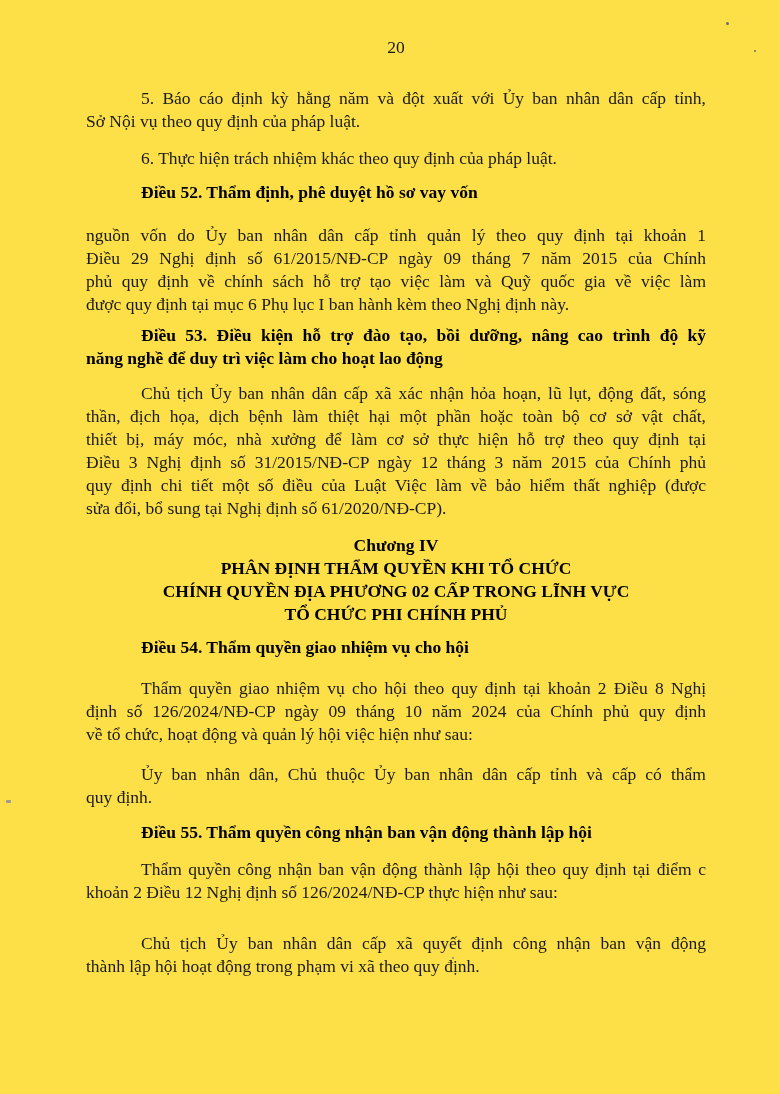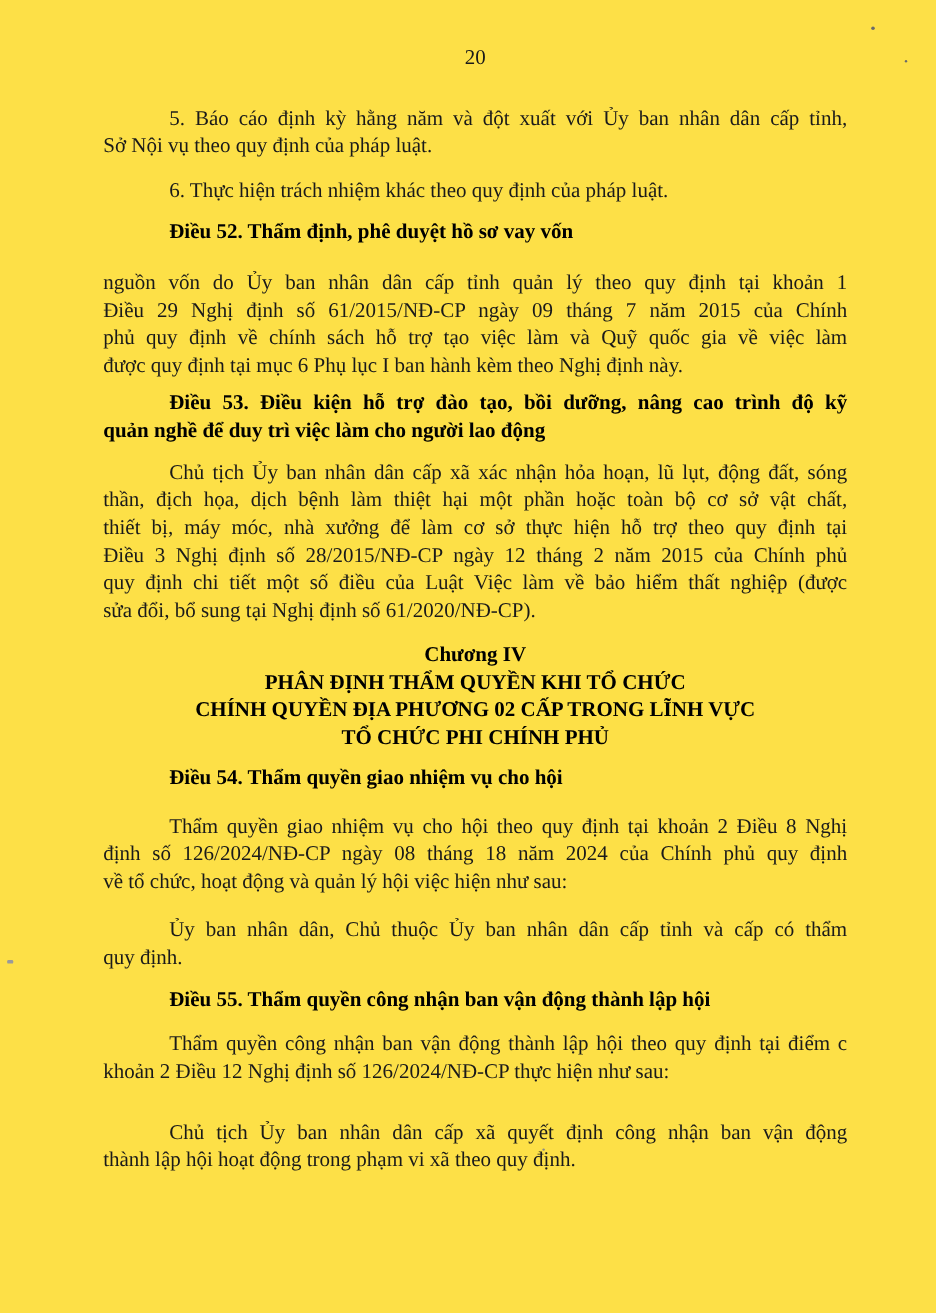--- a/index.html
+++ b/index.html
@@ -78,44 +78,44 @@
     </div>
     <div class="block" style="margin-bottom:8px;">
       <div class="line">nguồn vốn do Ủy ban nhân dân cấp tỉnh quản lý theo quy định tại khoản 1</div>
       <div class="line">Điều 29 Nghị định số 61/2015/NĐ-CP ngày 09 tháng 7 năm 2015 của Chính</div>
       <div class="line">phủ quy định về chính sách hỗ trợ tạo việc làm và Quỹ quốc gia về việc làm</div>
       <div class="line last">được quy định tại mục 6 Phụ lục I ban hành kèm theo Nghị định này.</div>
     </div>
 
     <div class="block bold" style="margin-bottom:12px;">
       <div class="line indent">Điều 53. Điều kiện hỗ trợ đào tạo, bồi dưỡng, nâng cao trình độ kỹ</div>
-      <div class="line last">quản nghề để duy trì việc làm cho người lao động</div>
+      <div class="line last">năng nghề để duy trì việc làm cho hoạt lao động</div>
     </div>
     <div class="block" style="margin-bottom:14px;">
       <div class="line indent">Chủ tịch Ủy ban nhân dân cấp xã xác nhận hỏa hoạn, lũ lụt, động đất, sóng</div>
       <div class="line">thần, địch họa, dịch bệnh làm thiệt hại một phần hoặc toàn bộ cơ sở vật chất,</div>
       <div class="line">thiết bị, máy móc, nhà xưởng để làm cơ sở thực hiện hỗ trợ theo quy định tại</div>
-      <div class="line">Điều 3 Nghị định số 28/2015/NĐ-CP ngày 12 tháng 2 năm 2015 của Chính phủ</div>
+      <div class="line">Điều 3 Nghị định số 31/2015/NĐ-CP ngày 12 tháng 3 năm 2015 của Chính phủ</div>
       <div class="line">quy định chi tiết một số điều của Luật Việc làm về bảo hiểm thất nghiệp (được</div>
       <div class="line last">sửa đổi, bổ sung tại Nghị định số 61/2020/NĐ-CP).</div>
     </div>
 
     <div class="block" style="margin-bottom:10px;">
       <div class="center-line">Chương IV</div>
       <div class="center-line">PHÂN ĐỊNH THẨM QUYỀN KHI TỔ CHỨC</div>
       <div class="center-line">CHÍNH QUYỀN ĐỊA PHƯƠNG 02 CẤP TRONG LĨNH VỰC</div>
       <div class="center-line">TỔ CHỨC PHI CHÍNH PHỦ</div>
     </div>
 
     <div class="block bold" style="margin-bottom:18px;">
       <div class="line last indent">Điều 54. Thẩm quyền giao nhiệm vụ cho hội</div>
     </div>
     <div class="block" style="margin-bottom:17px;">
       <div class="line indent">Thẩm quyền giao nhiệm vụ cho hội theo quy định tại khoản 2 Điều 8 Nghị</div>
-      <div class="line">định số 126/2024/NĐ-CP ngày 08 tháng 18 năm 2024 của Chính phủ quy định</div>
+      <div class="line">định số 126/2024/NĐ-CP ngày 09 tháng 10 năm 2024 của Chính phủ quy định</div>
       <div class="line last">về tổ chức, hoạt động và quản lý hội việc hiện như sau:</div>
     </div>
     <div class="block" style="margin-bottom:12px;">
       <div class="line indent">Ủy ban nhân dân, Chủ thuộc Ủy ban nhân dân cấp tỉnh và cấp có thẩm</div>
       <div class="line last">quy định.</div>
     </div>
 
     <div class="block bold" style="margin-bottom:14px;">
       <div class="line last indent">Điều 55. Thẩm quyền công nhận ban vận động thành lập hội</div>
     </div>

